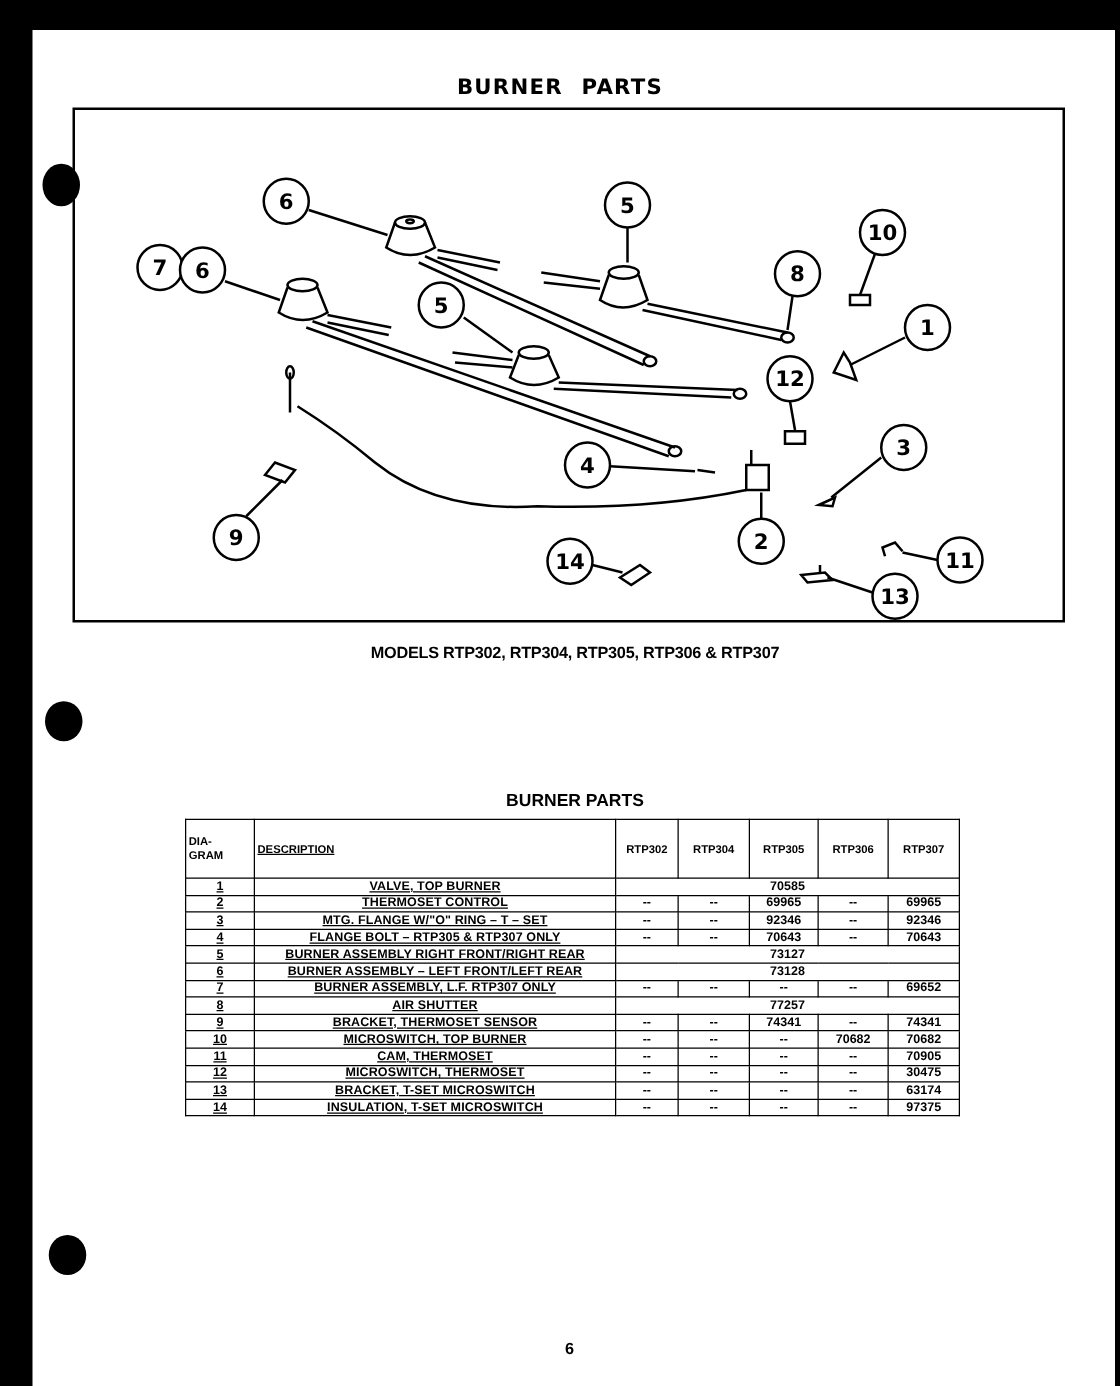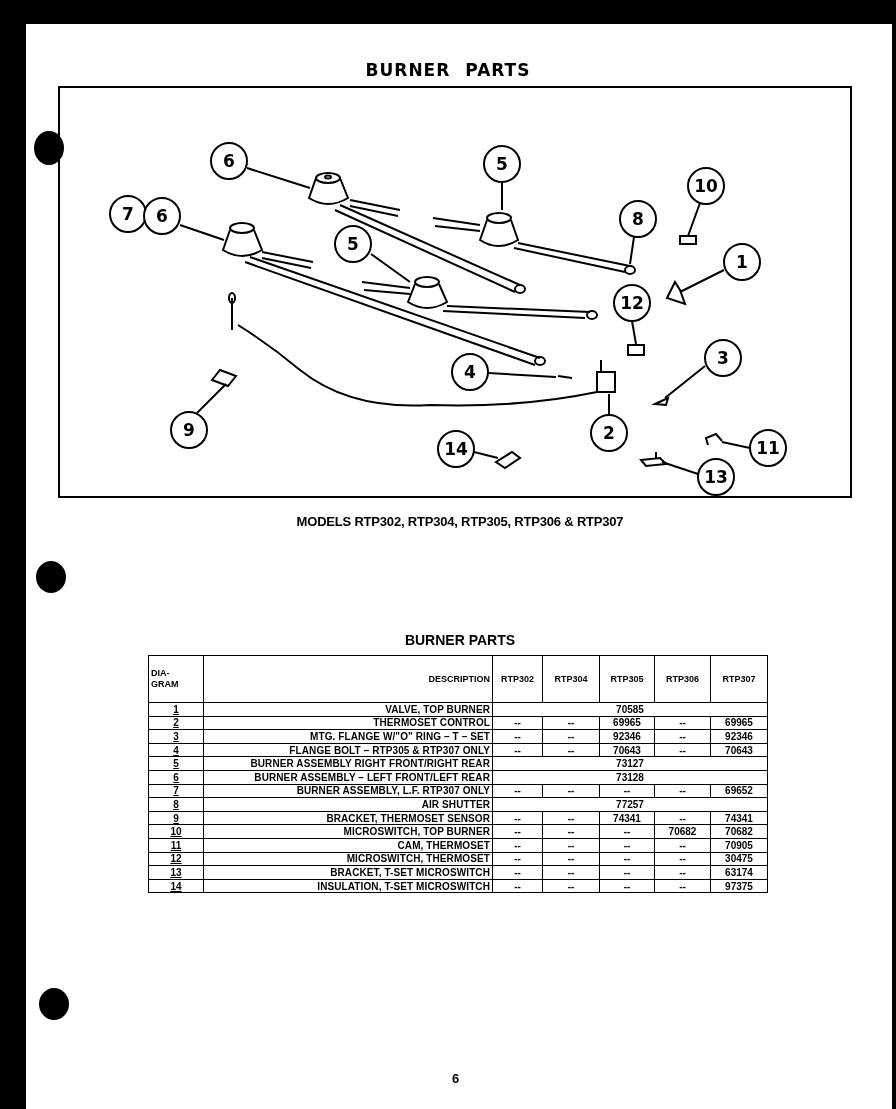--- a/index.html
+++ b/index.html
@@ -14,24 +14,24 @@
   .models { position:absolute; left:0; width:920px; top:514px; text-align:center;
             font-size:13px; font-weight:bold; letter-spacing:-0.2px; }
   .table-title { position:absolute; left:0; width:920px; top:632px; text-align:center;
                  font-size:14px; font-weight:bold; }
   .hole { position:absolute; border-radius:50%; background:#000; }
   table.parts { position:absolute; left:148px; top:655px; border-collapse:collapse;
                 font-size:10px; font-weight:bold; }
   table.parts td, table.parts th { border:1.5px solid #000; padding:0 2px; height:12.6px; line-height:11px; white-space:nowrap; }
   table.parts th { font-size:9px; height:46px; }
   th.dia { text-align:left; vertical-align:middle; padding-left:4px; width:50px; }
-  th.desc { width:284px; text-align:right; }
+  th.desc { width:284px; text-align:left;text-decoration:underline; }
   th.model { }
   td.num { text-align:center; text-decoration:underline; }
-  td.desc { text-align:right; padding-left:8px; letter-spacing:0.1px; }
+  td.desc { text-align:center; padding-left:8px; text-decoration:underline; letter-spacing:0.1px; }
   td.val { text-align:center; }
   .page-number { position:absolute; left:452px; top:1071px; font-size:13px; font-weight:bold; }
   .callout text { font-family:"DejaVu Sans", sans-serif; font-size:17px; font-weight:bold; }
 </style>
 </head>
 <body>
 
 <div class="page"></div>
 
 <div class="hole" style="left:34px;top:131px;width:30px;height:34px;"></div>

